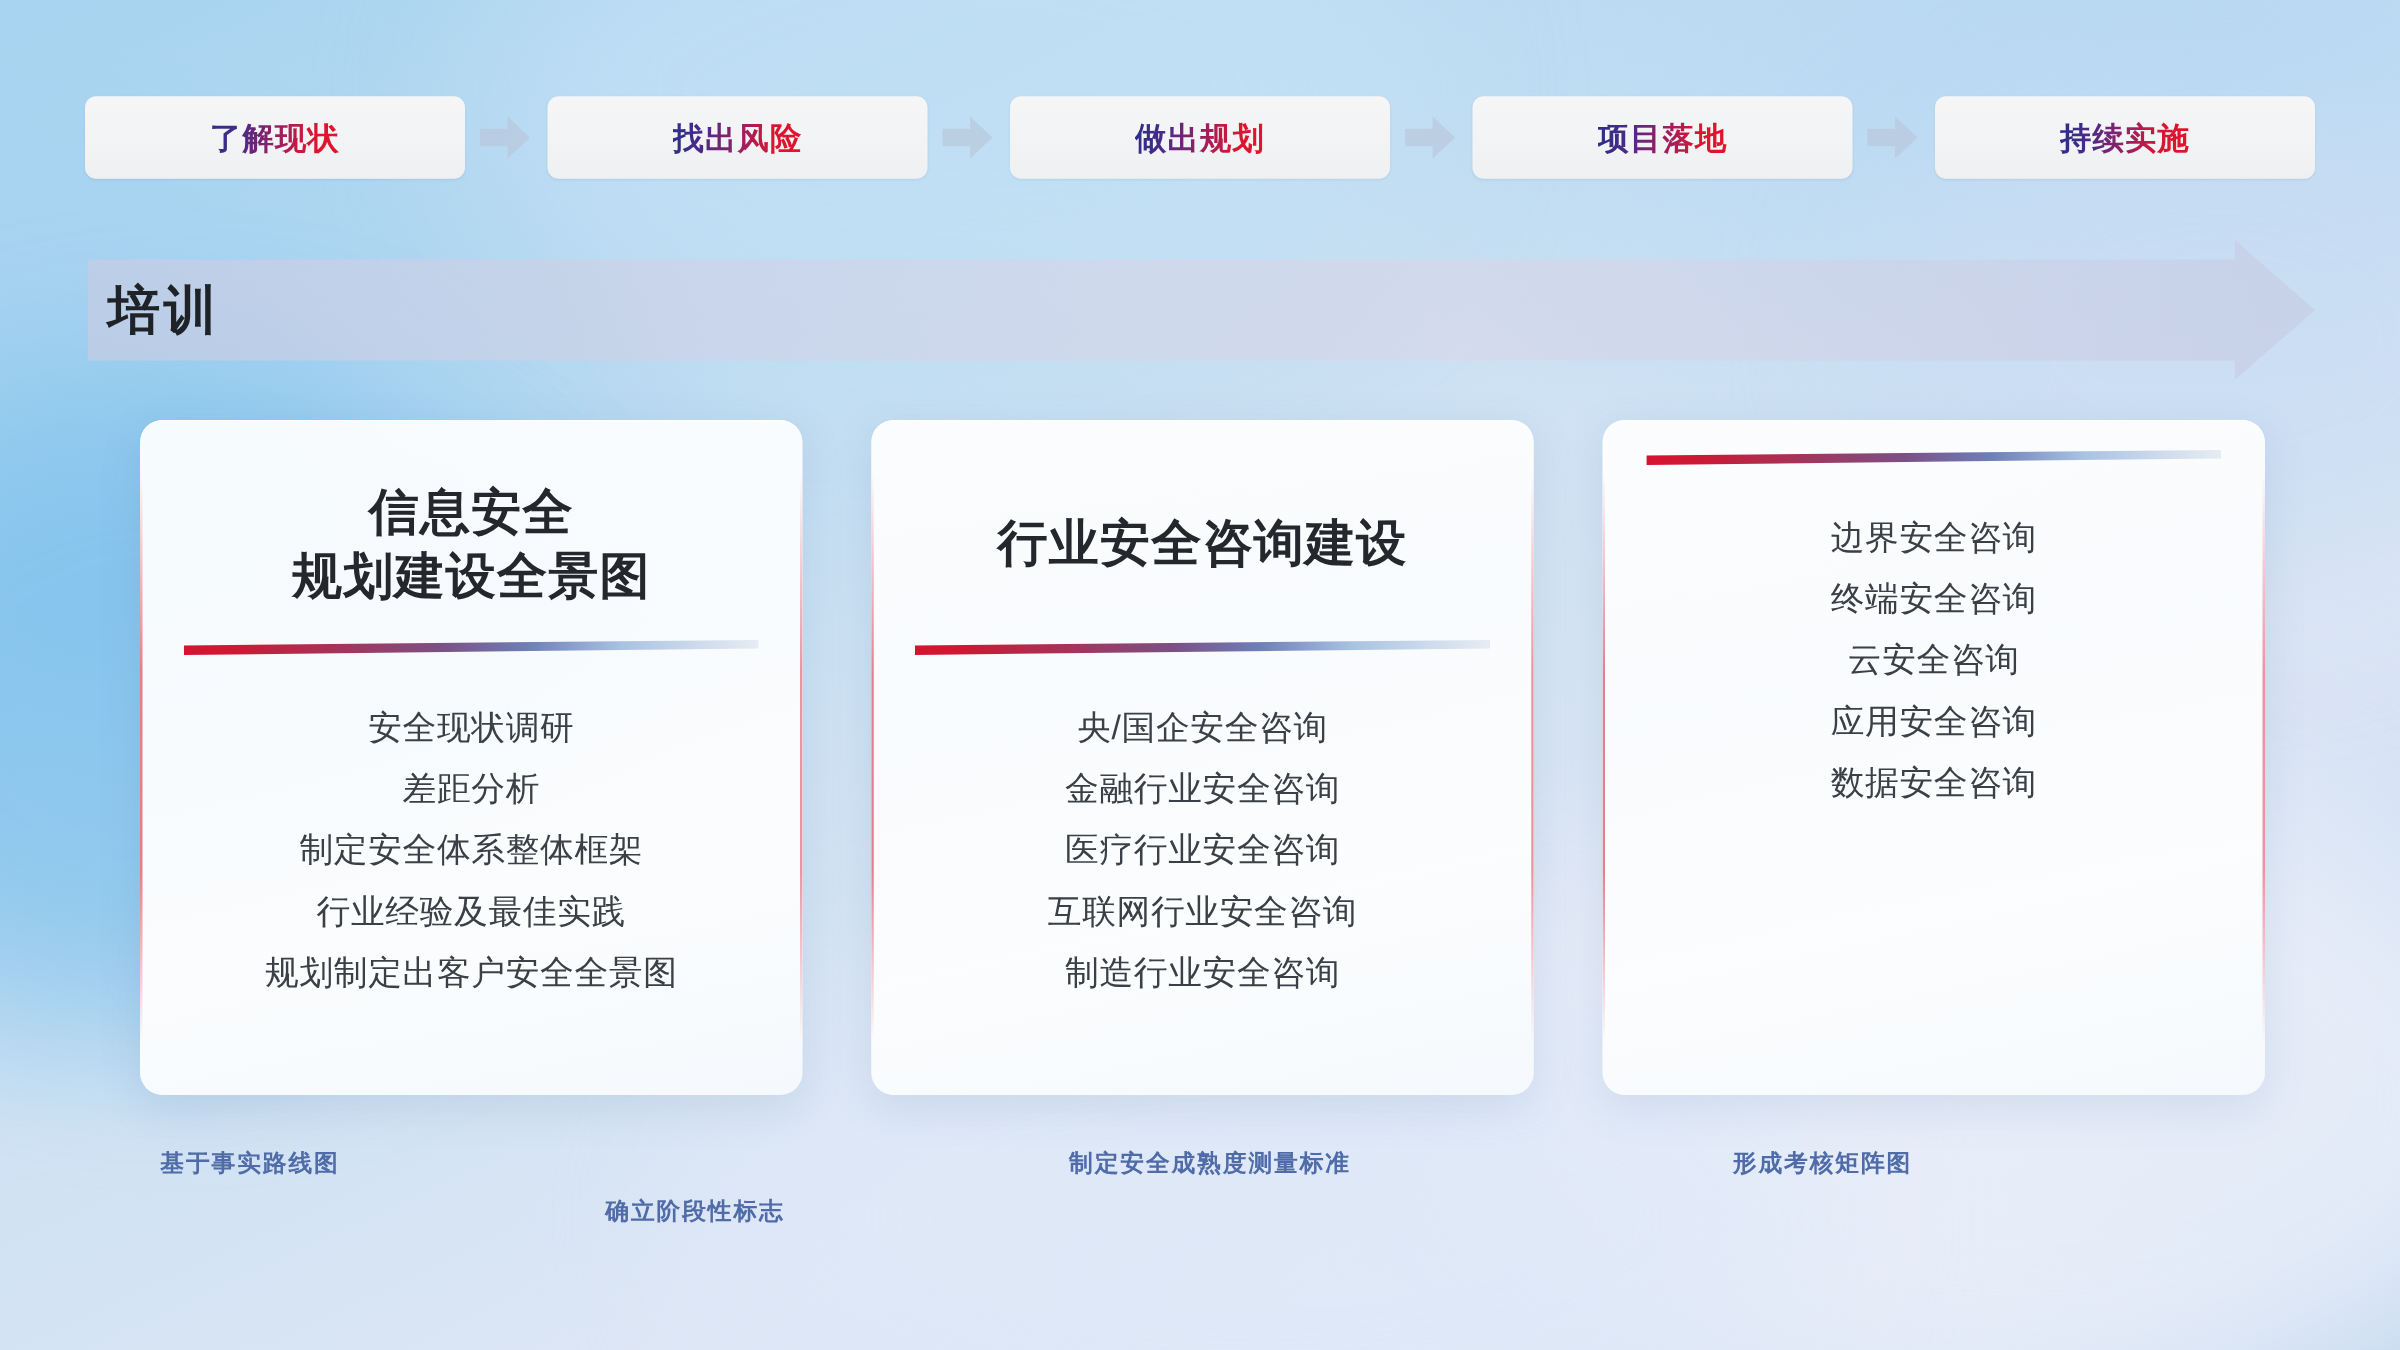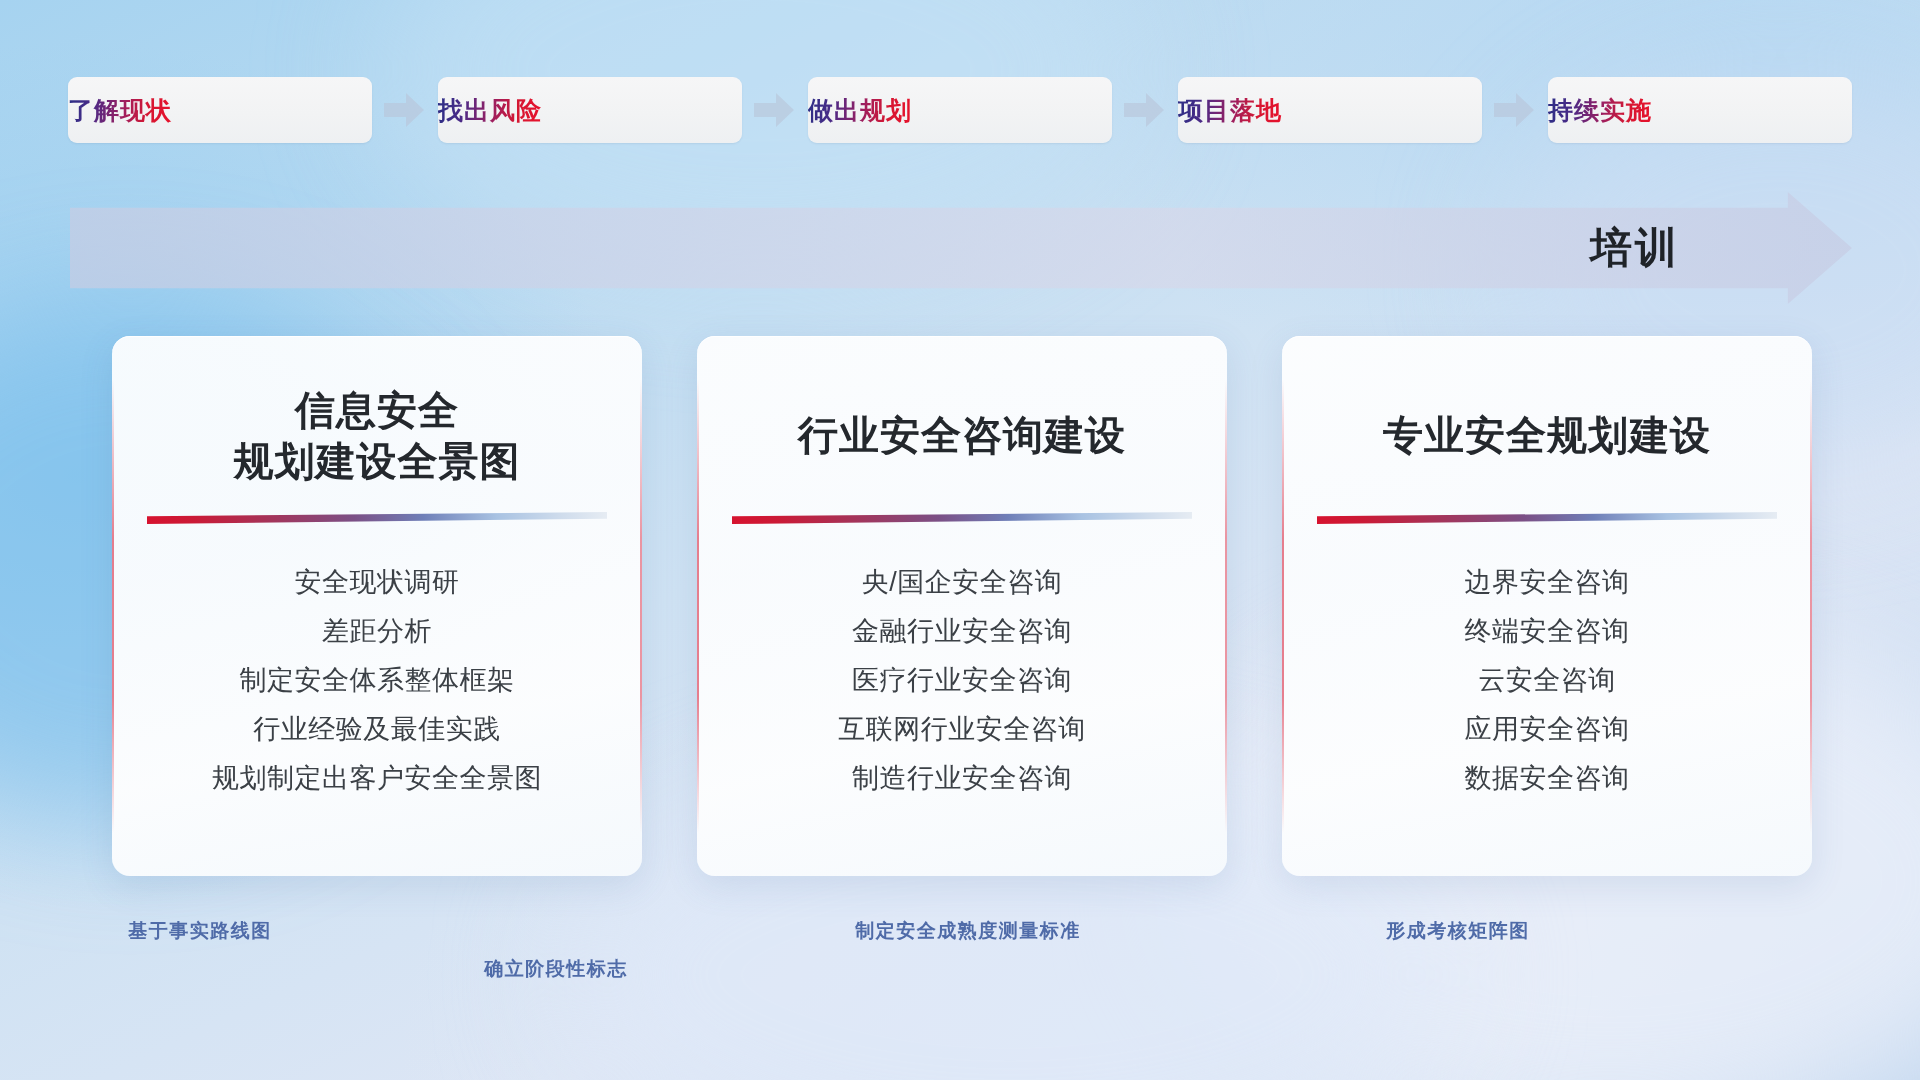--- a/index.html
+++ b/index.html
@@ -51,21 +51,21 @@
     justify-content: space-between;
   }
   .step-box {
     position: relative;
     width: 304px;
     height: 66px;
     border-radius: 9px;
     background: linear-gradient(180deg, #f6f6f7 0%, #f2f3f4 55%, #eef0f2 100%);
     display: flex;
     align-items: center;
-    justify-content: flex-start;
+    justify-content: center;
     box-shadow: 0 1px 2px rgba(60,90,130,0.10);
   }
   
   .step-box::before {
     content: "";
     position: absolute;
     inset: -1.6px;
     border-radius: 10.5px;
     background: linear-gradient(177deg, #3a50a8 0%, #4b4fa0 26%, #8b3c7c 56%, #c5163b 80%, #e01a32 100%);
     z-index: -1;
@@ -97,25 +97,25 @@
     height: 112px;
   }
   #banner .shape {
     position: absolute;
     inset: 0;
     background: linear-gradient(92deg, rgba(198,205,228,0.72) 0%, rgba(206,211,232,0.70) 30%, rgba(214,216,234,0.70) 62%, rgba(198,203,227,0.66) 100%);
     clip-path: polygon(0 14%, 96.4% 14%, 96.4% 0%, 100% 50%, 96.4% 100%, 96.4% 86%, 0 86%);
   }
   #banner .title {
     position: absolute;
-    left: 0;
+    left: 16px;
     right: 0;
     top: 50%;
     transform: translateY(-50%);
-    text-align: right;
+    text-align: left;
     padding-right: 172px;
     font-size: 42px;
     font-weight: 700;
     color: #1f2328;
     letter-spacing: 3px;
     font-family: Liberation Serif, serif;
   }
 
   
   #cards {
@@ -303,25 +303,20 @@
         </div>
         <ul class="card-list">
           <li>央/国企安全咨询</li>
           <li>金融行业安全咨询</li>
           <li>医疗行业安全咨询</li>
           <li>互联网行业安全咨询</li>
           <li>制造行业安全咨询</li>
         </ul>
       </div>
       <div class="card">
-        <div class="card-title">
-          <div>
-            <span>专业安全规划建设</span>
-          </div>
-        </div>
         <div class="card-divider">
           <div class="bar"></div>
         </div>
         <ul class="card-list">
           <li>边界安全咨询</li>
           <li>终端安全咨询</li>
           <li>云安全咨询</li>
           <li>应用安全咨询</li>
           <li>数据安全咨询</li>
         </ul>

